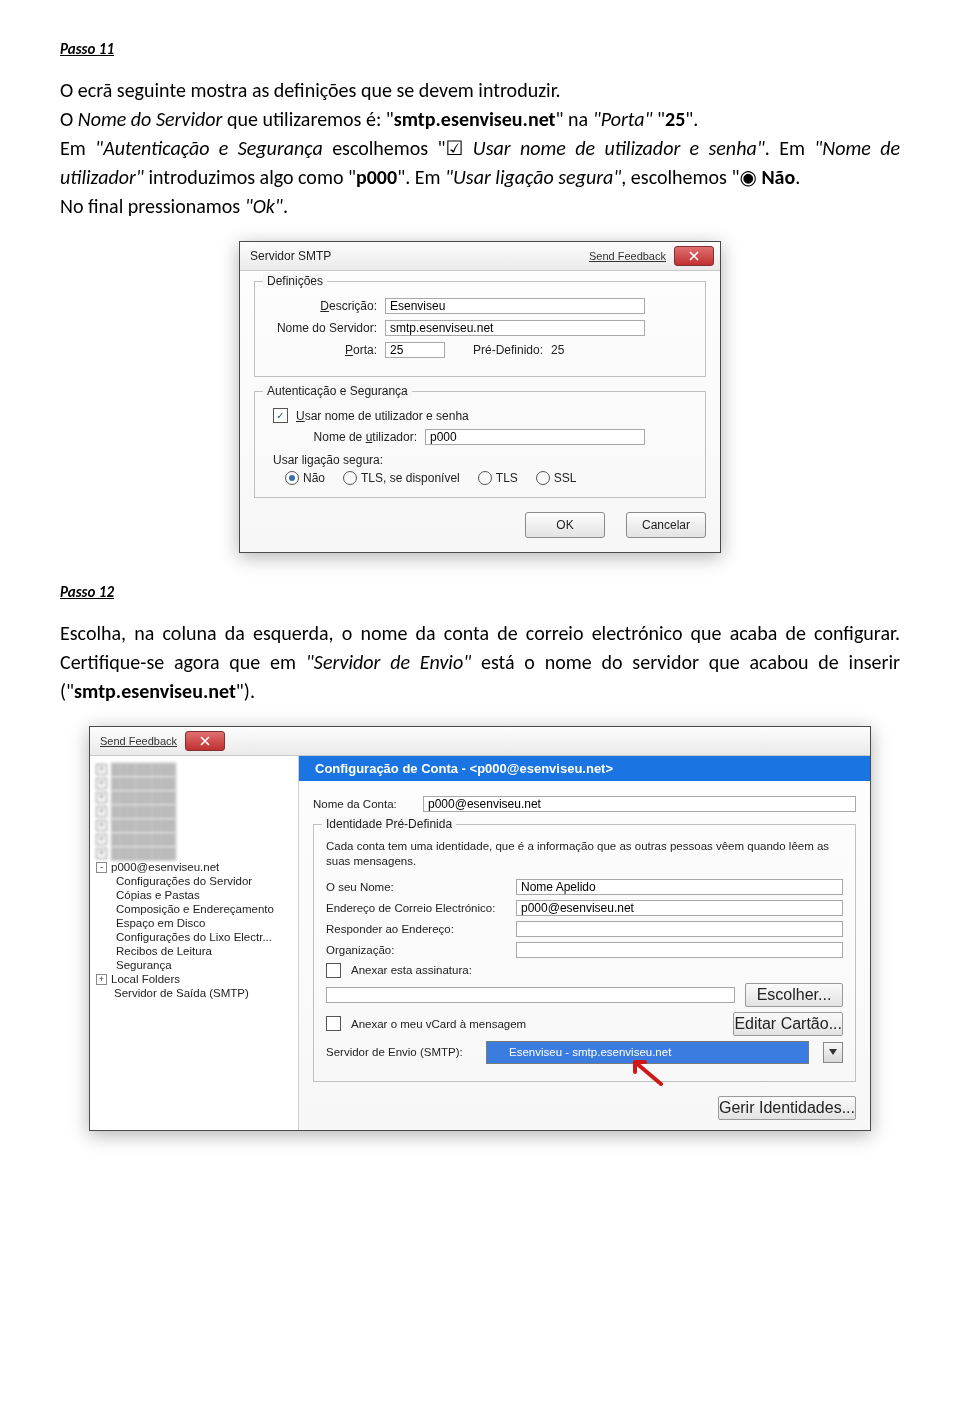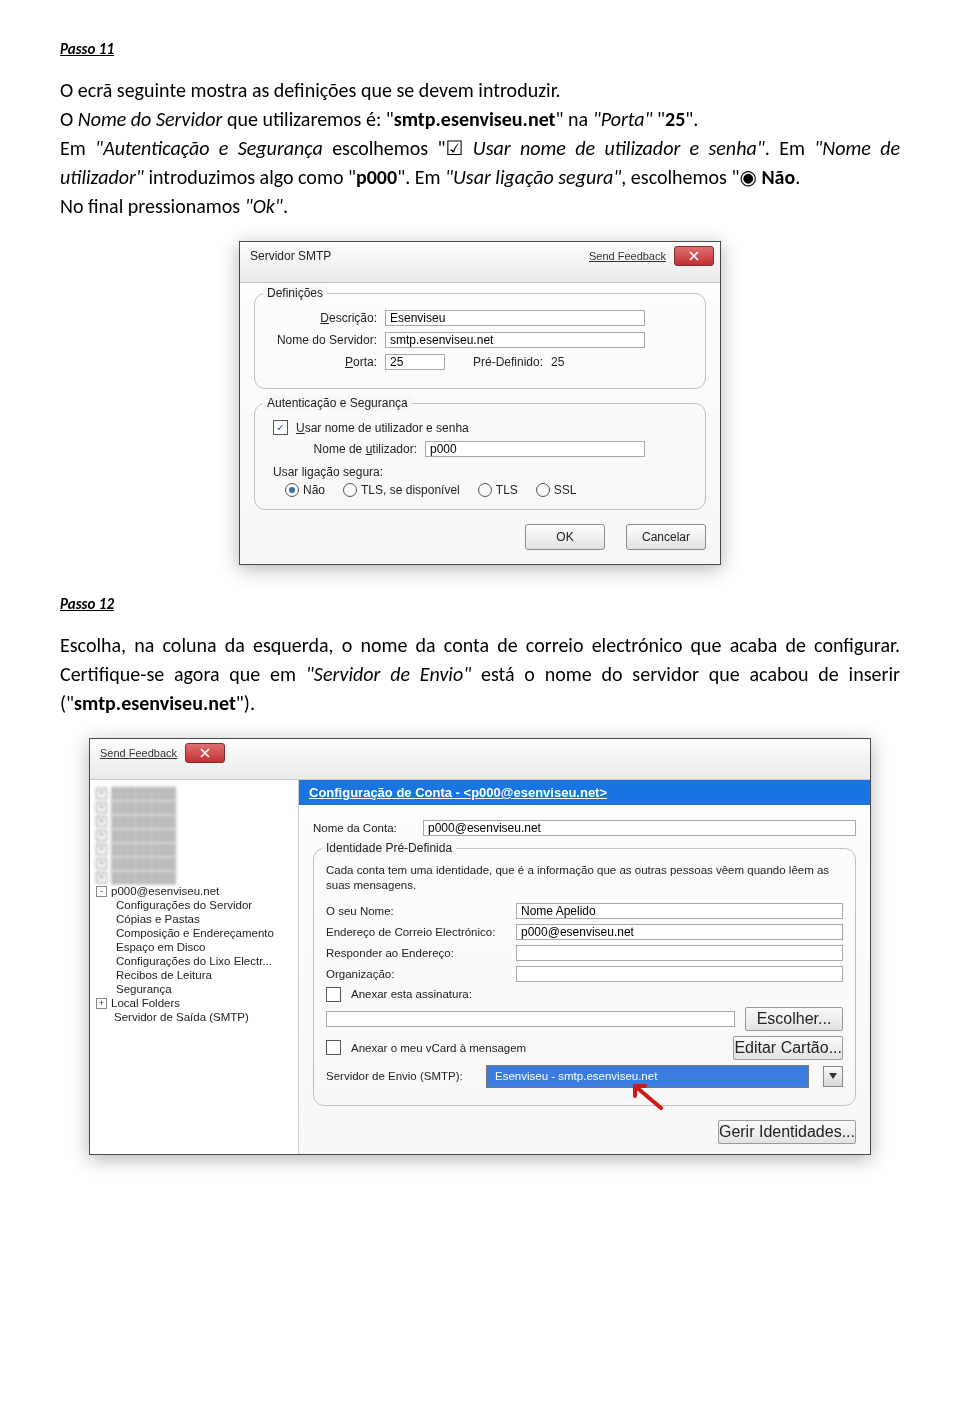--- a/index.html
+++ b/index.html
@@ -36,21 +36,21 @@
     box-shadow: 0 4px 18px rgba(0,0,0,0.3);
     font-family: "Segoe UI", Tahoma, sans-serif;
     font-size: 12px;
     color: #222;
   }
   .dlg1 { width: 480px; }
   .titlebar {
     height: 28px;
     display: flex;
     align-items: center;
-    padding: 0 6px 12px 10px;
+    padding: 0 6px 0 10px;
     background: linear-gradient(#fdfdfd,#eaeaea);
     border-bottom: 1px solid #c8c8c8;
   }
   .titlebar .t-label { flex: 1; font-size: 12px; }
   .titlebar .feedback {
     font-size: 11px;
     text-decoration: underline;
     color: #333;
     margin-right: 8px;
   }
@@ -58,21 +58,21 @@
     width: 38px; height: 18px;
     background: linear-gradient(#e07070,#c03030);
     border: 1px solid #803030;
     border-radius: 3px;
     display:flex;align-items:center;justify-content:center;
   }
   .closebtn svg{width:10px;height:10px;}
   .dlg-body { padding: 10px 14px 14px 14px; }
   .groupbox {
     border: 1px solid #c0c0c0;
-    border-radius: 11px;
+    border-radius: 0;
     padding: 10px 12px 12px 12px;
     margin-bottom: 14px;
     position: relative;
   }
   .groupbox .legend {
     position: absolute;
     top: -8px; left: 8px;
     background: #f7f7f7;
     padding: 0 4px;
     font-size: 12px;
@@ -128,32 +128,32 @@
   .tree-item { display:flex; align-items:center; gap:4px; padding:1px 2px; }
   .tree-sq {
     width:9px;height:9px;border:1px solid #888;
     display:inline-flex;align-items:center;justify-content:center;
     font-size:9px;line-height:1;color:#333;
   }
   .tree-sub { margin-left: 22px; padding:1px 0; }
   .blur { color:#bbb; filter: blur(1.5px); }
   .rightpane { flex:1; padding:0; }
   .bluehdr {
-    background:#1a74e2;color:#fff;padding:5px 10px;font-weight:bold;font-size:13px;text-decoration:underline;
+    background:#1a74e2;color:#fff;padding:5px 16px;font-weight:bold;font-size:13px;
   }
   .rp-body { padding:10px 14px; font-size:11.5px; }
   .rp-row { display:flex; align-items:center; gap:10px; margin:5px 0;}
   .rp-row .rlbl { width:180px; }
   .rp-input { flex:1; }
   .desc { color:#222; margin:4px 0 10px 0; line-height:1.3;}
   .selectbox {
     flex:1;height:21px;
     background:#3a7ce0;color:#fff;
     border:1px solid #7a7a7a;
-    padding:0 8px;
+    padding:0 22px;
     display:flex;align-items:center;justify-content:space-between;
     position:relative;
   }
   .dropbtn{
     width:18px;height:19px;border:1px solid #888;background:linear-gradient(#f8f8f8,#d8d8d8);
     display:flex;align-items:center;justify-content:center;margin-left:4px;
   }
   .red-arrow {
     position:absolute;left:140px;top:16px;
   }

